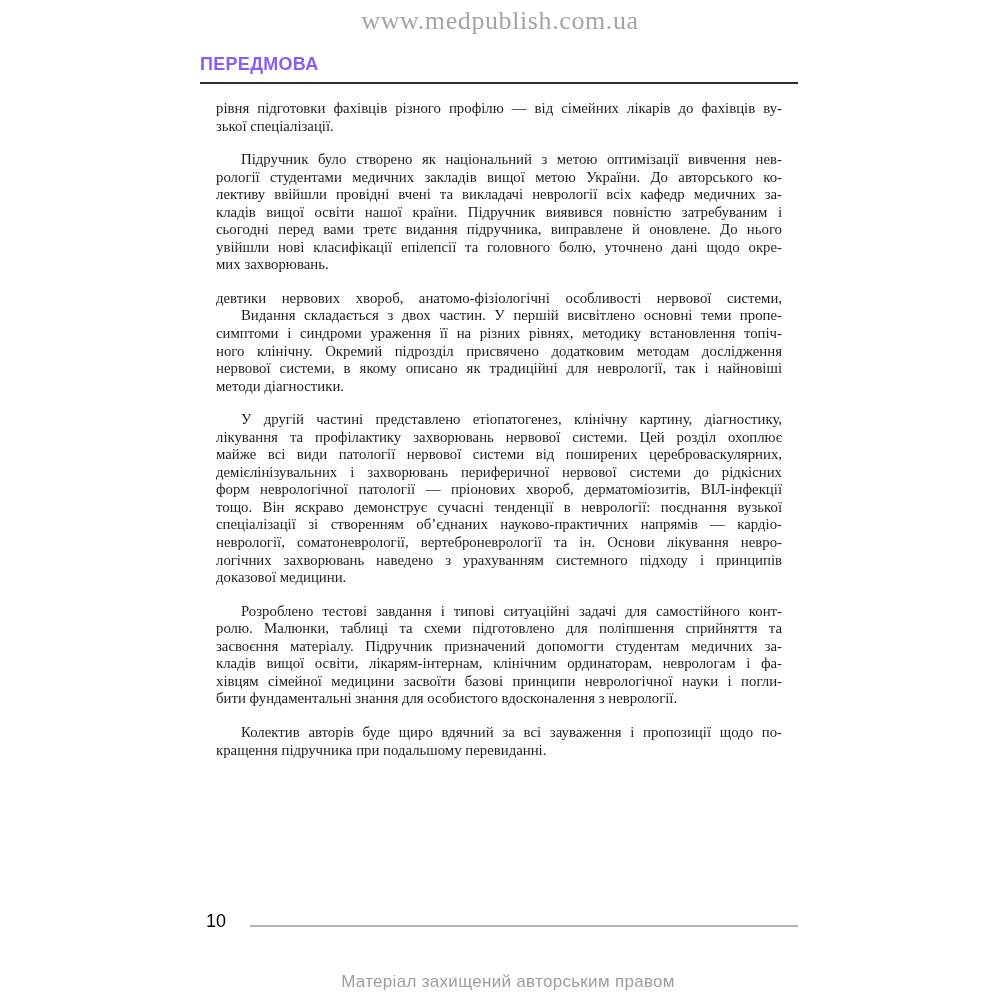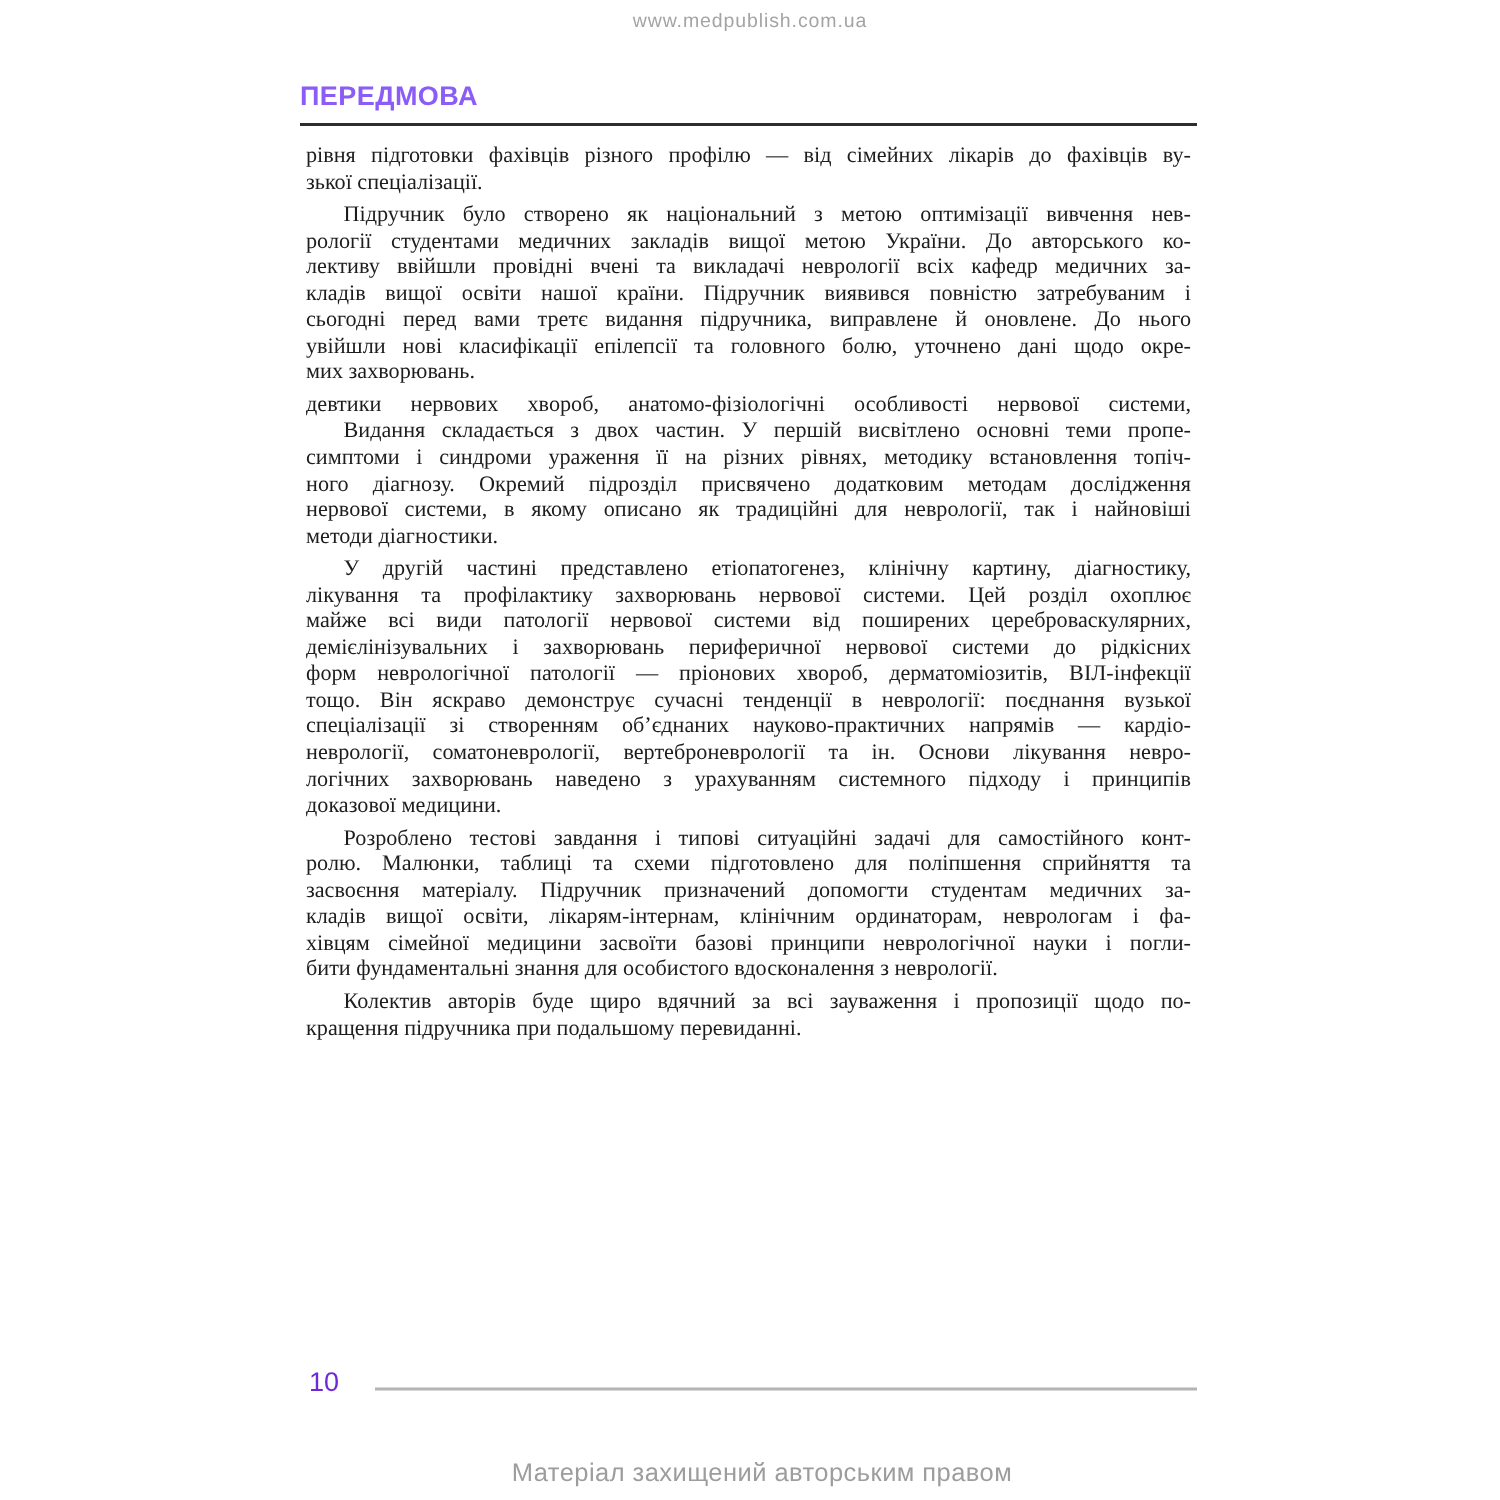--- a/index.html
+++ b/index.html
@@ -13,22 +13,22 @@
     position: relative;
     overflow: hidden;
     font-family: "Liberation Serif", serif;
   }
   .watermark {
     position: absolute;
     top: 6px;
     left: 0;
     right: 0;
     text-align: center;
-    font-family: Liberation Sans, sans-serif;
-    font-size: 13px;
+    font-family: Liberation Serif, serif;
+    font-size: 26px;
     color: #a4a4a4;
     letter-spacing: 0.6px;
   }
   .content {
     position: absolute;
     left: 200px;
     top: 54px;
     width: 598px;
   }
   .heading {
@@ -43,41 +43,41 @@
     border: none;
     border-top: 2px solid #2e2e2e;
     margin: 7px 0 0 0;
   }
   .bodytext {
     margin-top: 12px;
     font-family: "Liberation Serif", serif;
     font-size: 14.8px;
     color: #1d1d1d;
   }
-  .para { margin: 4px; }
+  .para { margin: 16px; }
   .line {
     height: 17.55px;
     line-height: 17.55px;
     overflow: hidden;
     text-align: justify;
     text-align-last: justify;
   }
   .line.lastline {
     text-align-last: left;
   }
   .line.indented {
     text-indent: 25px;
   }
   .pagefoot-number {
     position: absolute;
     left: 206px;
     top: 911px;
     font-family: "Liberation Sans", sans-serif;
     font-size: 18px;
-    color: #6d28d9;
+    color: #000000;
     text-align: center;
   }
   .pagefoot-rule {
     position: absolute;
     left: 250px;
     top: 925px;
     width: 548px;
     border: none;
     border-top: 2px solid #b4b4b4;
     margin: 0;
@@ -113,21 +113,21 @@
         <div class="line">лективу ввійшли провідні вчені та викладачі неврології всіх кафедр медичних за-</div>
         <div class="line">кладів вищої освіти нашої країни. Підручник виявився повністю затребуваним і</div>
         <div class="line">сьогодні перед вами третє видання підручника, виправлене й оновлене. До нього</div>
         <div class="line">увійшли нові класифікації епілепсії та головного болю, уточнено дані щодо окре-</div>
         <div class="line lastline">мих захворювань.</div>
       </div>
       <div class="para">
         <div class="line">девтики нервових хвороб, анатомо-фізіологічні особливості нервової системи,</div>
         <div class="line indented">Видання складається з двох частин. У першій висвітлено основні теми пропе-</div>
         <div class="line">симптоми і синдроми ураження її на різних рівнях, методику встановлення топіч-</div>
-        <div class="line">ного діагнозу. Окремий підрозділ присвячено додатковим методам дослідження</div>
+        <div class="line">ного клінічну. Окремий підрозділ присвячено додатковим методам дослідження</div>
         <div class="line">нервової системи, в якому описано як традиційні для неврології, так і найновіші</div>
         <div class="line lastline">методи діагностики.</div>
       </div>
       <div class="para">
         <div class="line indented">У другій частині представлено етіопатогенез, клінічну картину, діагностику,</div>
         <div class="line">лікування та профілактику захворювань нервової системи. Цей розділ охоплює</div>
         <div class="line">майже всі види патології нервової системи від поширених цереброваскулярних,</div>
         <div class="line">демієлінізувальних і захворювань периферичної нервової системи до рідкісних</div>
         <div class="line">форм неврологічної патології — пріонових хвороб, дерматоміозитів, ВІЛ-інфекції</div>
         <div class="line">тощо. Він яскраво демонструє сучасні тенденції в неврології: поєднання вузької</div>

